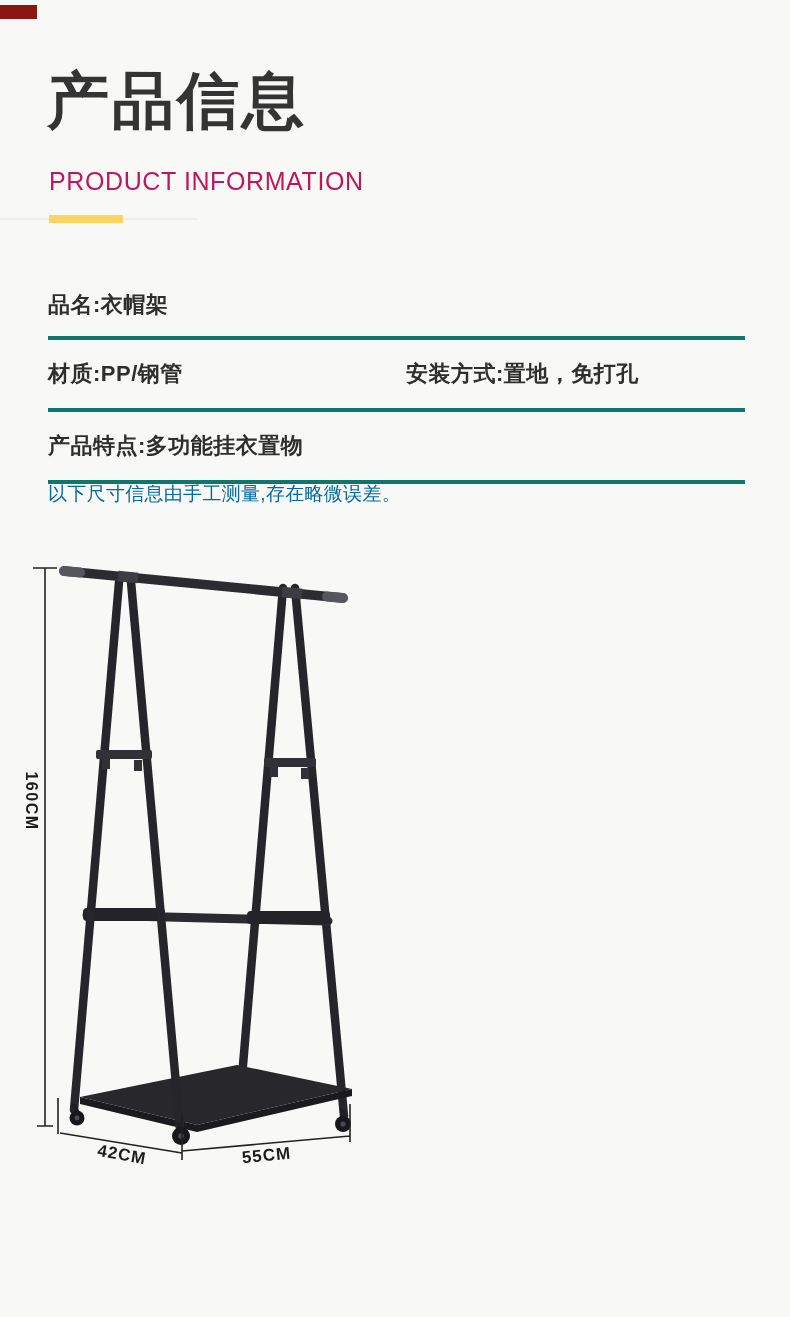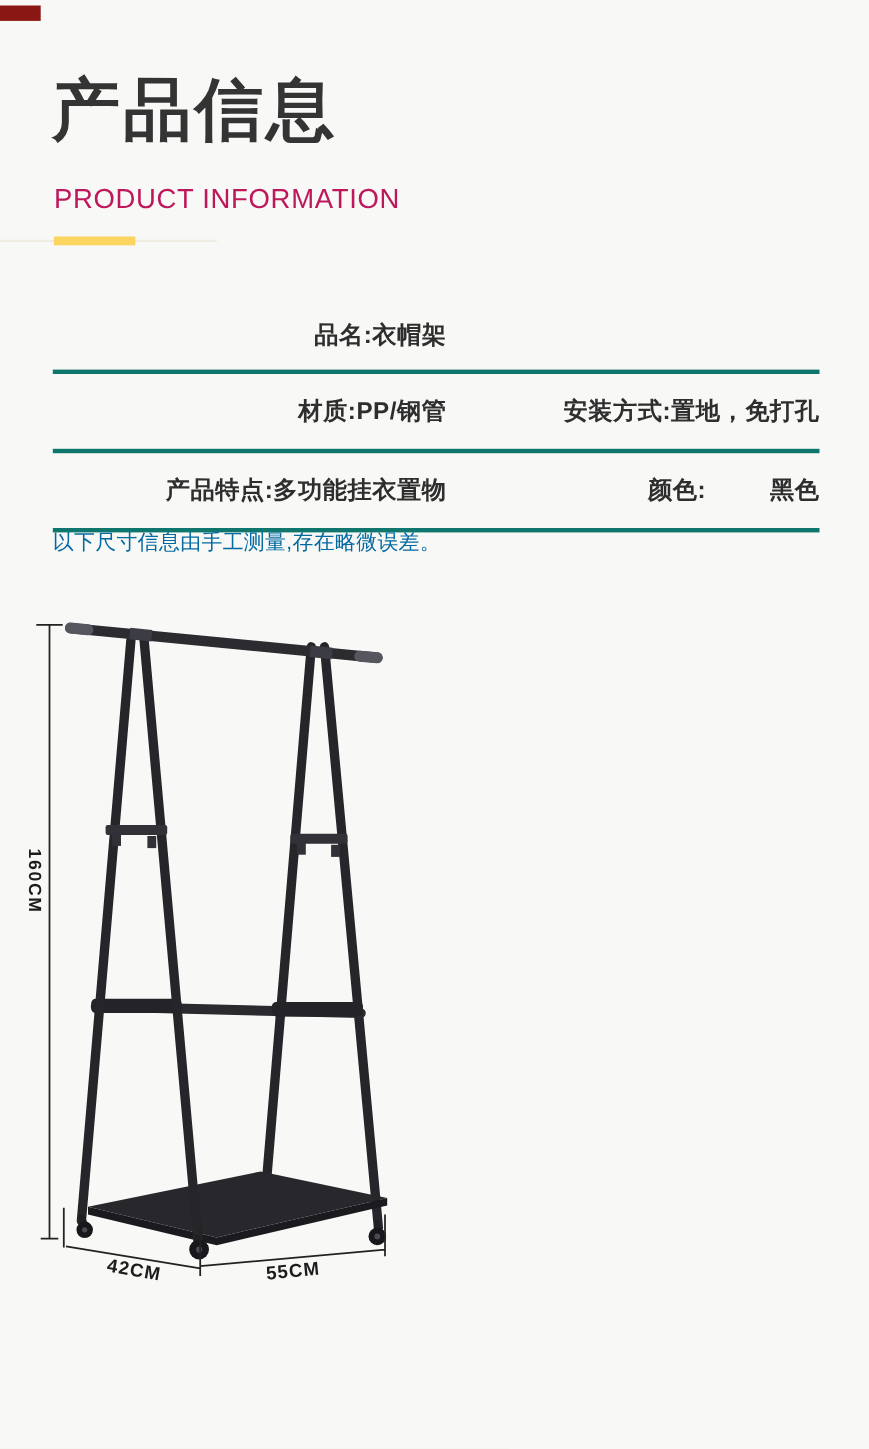--- a/index.html
+++ b/index.html
@@ -4,21 +4,20 @@
 <style>
   html,body{margin:0;padding:0;}
   body{background:#e9e9e9;}
   .page{
     position:relative;
     width:790px;height:1317px;
     margin:0 auto;
     background:#f8f8f6;
     overflow:hidden;
     font-family:"Liberation Sans","DejaVu Sans",sans-serif;
-    text-align:right;
   }
   .red-sliver{
     position:absolute;left:0;top:5px;width:37px;height:14px;
     background:#8a1713;
   }
   .title{
     position:absolute;left:47px;top:66px;
     font-size:62px;line-height:70px;font-weight:800;
     letter-spacing:3px;color:#343434;margin:0;
   }
@@ -92,23 +91,20 @@
   <section class="specs">
     <div class="spec-row first">
       <div class="cell-left">品名:衣帽架</div>
     </div>
     <div class="spec-row">
       <div class="cell-left">材质:PP/钢管</div>
       <div class="cell-right">安装方式:置地，免打孔</div>
     </div>
     <div class="spec-row">
       <div class="cell-left">产品特点:多功能挂衣置物</div>
-      <div class="cell-right">
-        <span>颜色:</span><span class="color-value">黑色</span>
-      </div>
     </div>
   </section>
 
   <p class="note">以下尺寸信息由手工测量,存在略微误差。</p>
 
   <figure class="diagram">
     <svg viewBox="0 0 400 660">
 
       <g>
         <path class="dimline" d="M33,28 H57 M45,28 V586 M37,586 H53"></path>

